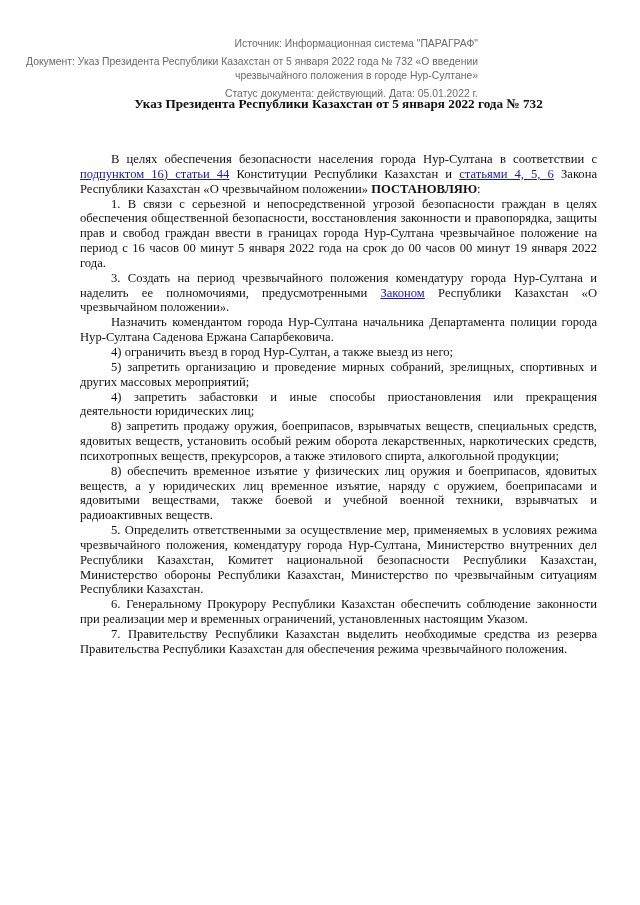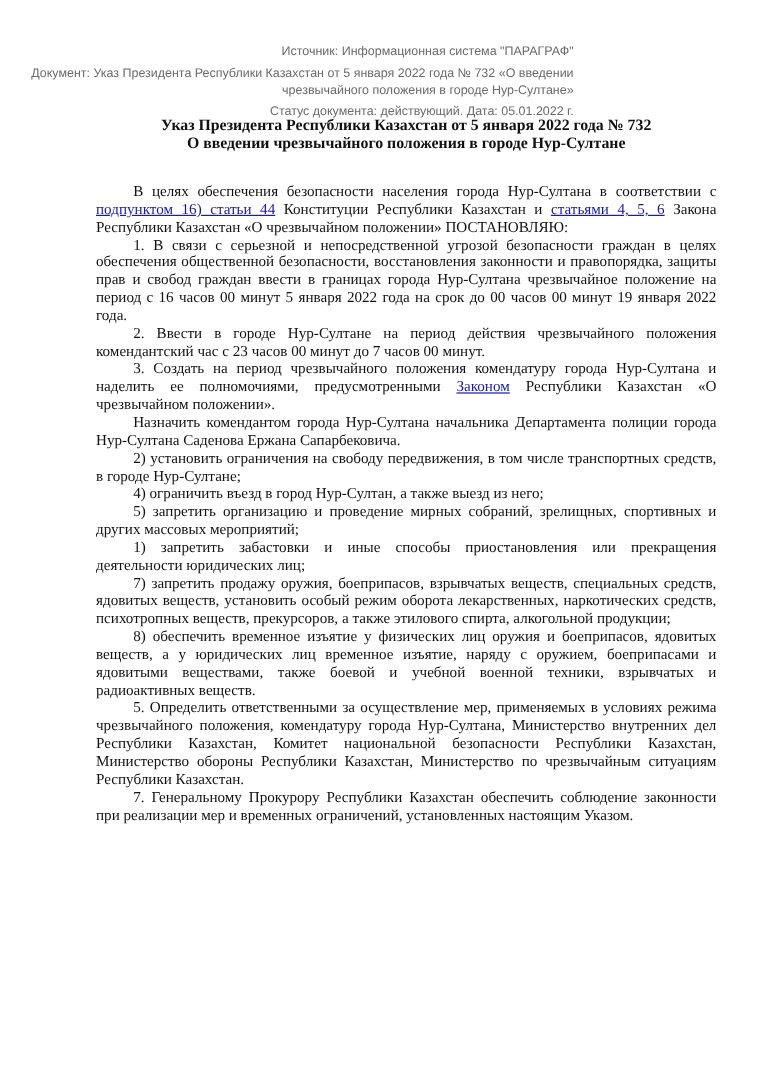--- a/index.html
+++ b/index.html
@@ -15,48 +15,46 @@
       font-family: Liberation Serif, serif; font-weight: bold; font-size: 13.2px; line-height: 15px; color: #111;
     }
     .title p { margin: 0; }
     .body {
       position: absolute; left: 80px; width: 517px; top: 152px;
       font-family: "Liberation Serif", serif; font-size: 12.6px; line-height: 14.85px; color: #111;
       text-align: justify;
     }
     .body p { margin: 0; text-indent: 31px; }
     .body a { color: #1a1aa6; text-decoration: underline; }
-    .body b { font-weight: normal; }
+    .body b { font-weight: bold; }
   </style>
 </head>
 <body>
 
 <div class="page">
 
   <div class="meta" style="top:37px;">
     <p>Источник: Информационная система "ПАРАГРАФ"</p>
     <p style="margin-top:4px;">Документ: Указ Президента Республики Казахстан от 5 января 2022 года № 732 «О введении</p>
     <p>чрезвычайного положения в городе Нур-Султане»</p>
     <p style="margin-top:4px;">Статус документа: действующий. Дата: 05.01.2022 г.</p>
   </div>
 
   <div class="title">
     <p>Указ Президента Республики Казахстан от 5 января 2022 года № 732</p>
-    <p>О введении чрезвычайного положения в городе Нур-Султане</p>
   </div>
 
   <div class="body">
     <p><span>В целях обеспечения безопасности населения города Нур-Султана в соответствии с </span><a href="#">подпунктом 16) статьи 44</a><span> Конституции Республики Казахстан и </span><a href="#">статьями 4, 5, 6</a><span> Закона Республики Казахстан «О чрезвычайном положении» </span><b>ПОСТАНОВЛЯЮ</b><span>:</span></p>
     <p>1. В связи с серьезной и непосредственной угрозой безопасности граждан в целях обеспечения общественной безопасности, восстановления законности и правопорядка, защиты прав и свобод граждан ввести в границах города Нур-Султана чрезвычайное положение на период с 16 часов 00 минут 5 января 2022 года на срок до 00 часов 00 минут 19 января 2022 года.</p>
-    <p>2. Ввести в городе Нур-Султане на период действия чрезвычайного положения комендантский час с 23 часов 00 минут до 7 часов 00 минут.</p>
     <p><span>3. Создать на период чрезвычайного положения комендатуру города Нур-Султана и наделить ее полномочиями, предусмотренными </span><a href="#">Законом</a><span> Республики Казахстан «О чрезвычайном положении».</span></p>
     <p>Назначить комендантом города Нур-Султана начальника Департамента полиции города Нур-Султана Саденова Ержана Сапарбековича.</p>
-    <p>2) установить ограничения на свободу передвижения, в том числе транспортных средств, в городе Нур-Султане;</p>
     <p>4) ограничить въезд в город Нур-Султан, а также выезд из него;</p>
     <p>5) запретить организацию и проведение мирных собраний, зрелищных, спортивных и других массовых мероприятий;</p>
-    <p>1) запретить забастовки и иные способы приостановления или прекращения деятельности юридических лиц;</p>
-    <p>7) запретить продажу оружия, боеприпасов, взрывчатых веществ, специальных средств, ядовитых веществ, установить особый режим оборота лекарственных, наркотических средств, психотропных веществ, прекурсоров, а также этилового спирта, алкогольной продукции;</p>
+    <p>4) запретить забастовки и иные способы приостановления или прекращения деятельности юридических лиц;</p>
+    <p>8) запретить продажу оружия, боеприпасов, взрывчатых веществ, специальных средств, ядовитых веществ, установить особый режим оборота лекарственных, наркотических средств, психотропных веществ, прекурсоров, а также этилового спирта, алкогольной продукции;</p>
     <p>8) обеспечить временное изъятие у физических лиц оружия и боеприпасов, ядовитых веществ, а у юридических лиц временное изъятие, наряду с оружием, боеприпасами и ядовитыми веществами, также боевой и учебной военной техники, взрывчатых и радиоактивных веществ.</p>
     <p>5. Определить ответственными за осуществление мер, применяемых в условиях режима чрезвычайного положения, комендатуру города Нур-Султана, Министерство внутренних дел Республики Казахстан, Комитет национальной безопасности Республики Казахстан, Министерство обороны Республики Казахстан, Министерство по чрезвычайным ситуациям Республики Казахстан.</p>
-    <p>7. Генеральному Прокурору Республики Казахстан обеспечить соблюдение законности при реализации мер и временных ограничений, установленных настоящим Указом.</p>
+    <p>6. Генеральному Прокурору Республики Казахстан обеспечить соблюдение законности при реализации мер и временных ограничений, установленных настоящим Указом.</p>
+    <p>7. Правительству Республики Казахстан выделить необходимые средства из резерва Правительства Республики Казахстан для обеспечения режима чрезвычайного положения.</p>
   </div>
 
 </div>
 
 </body></html>

